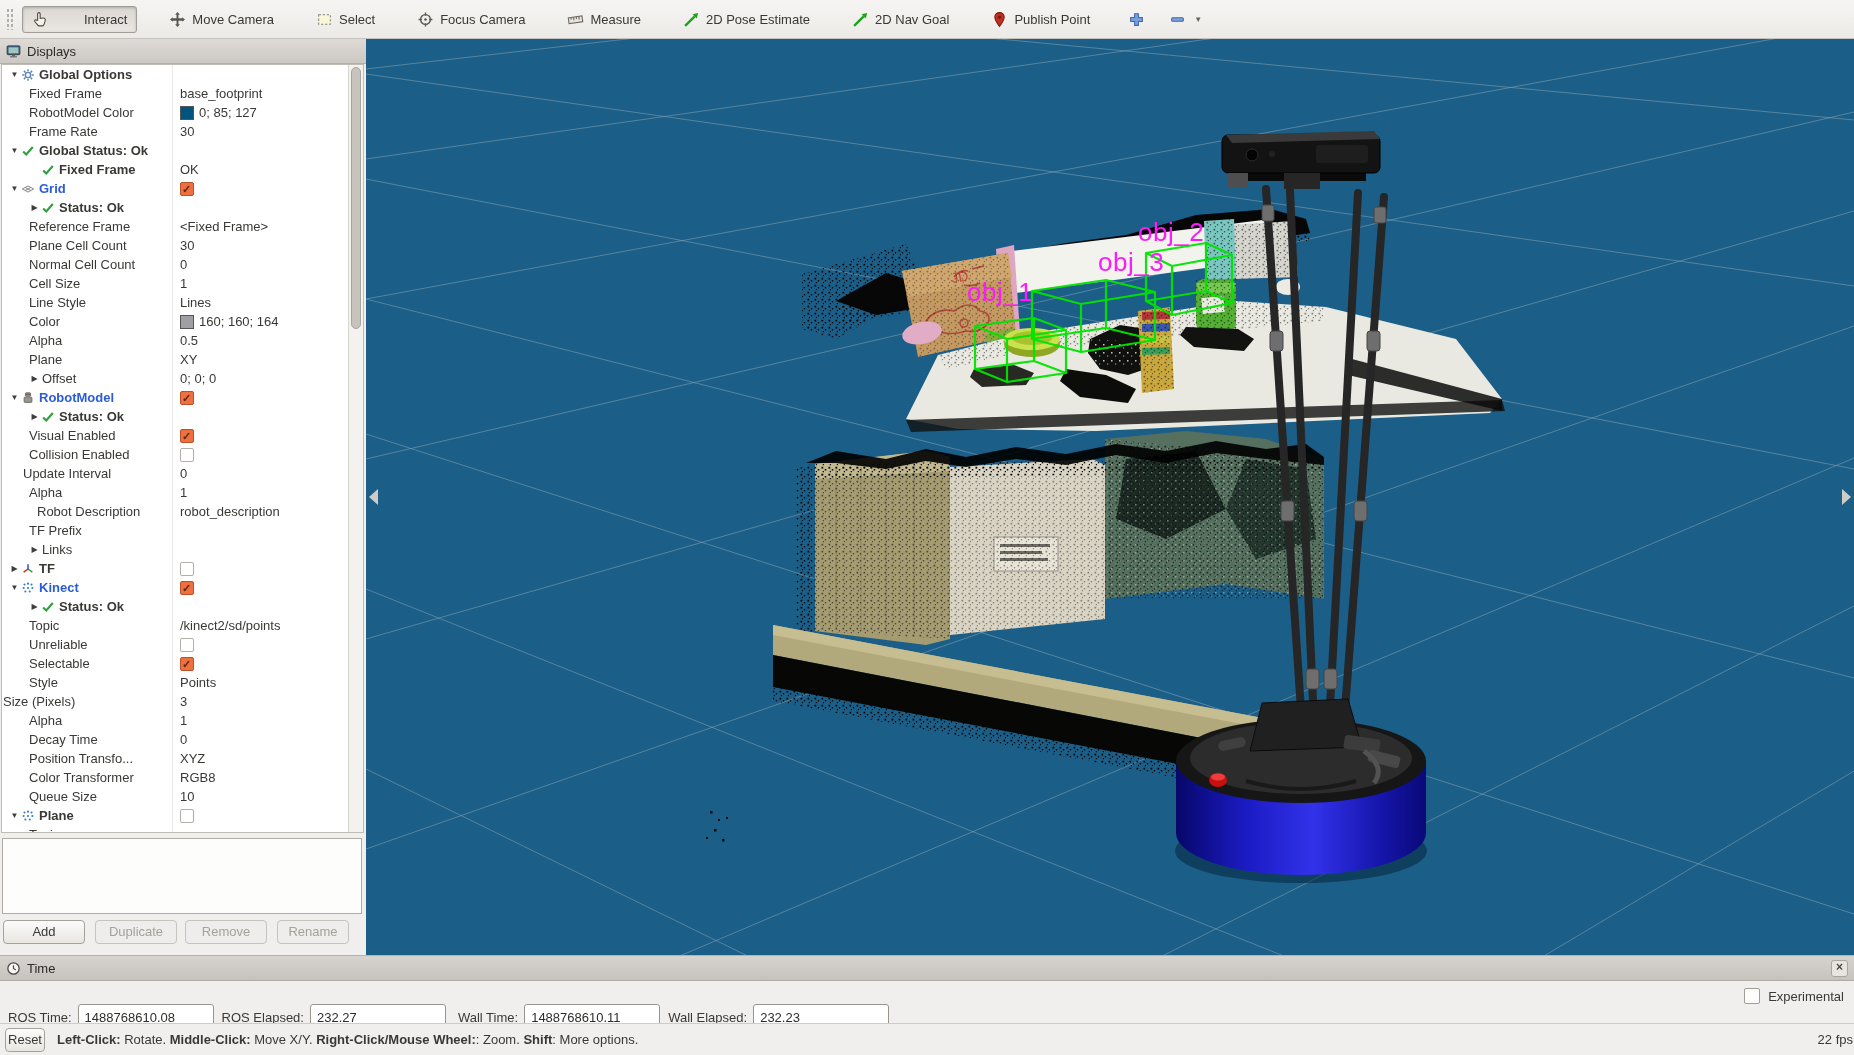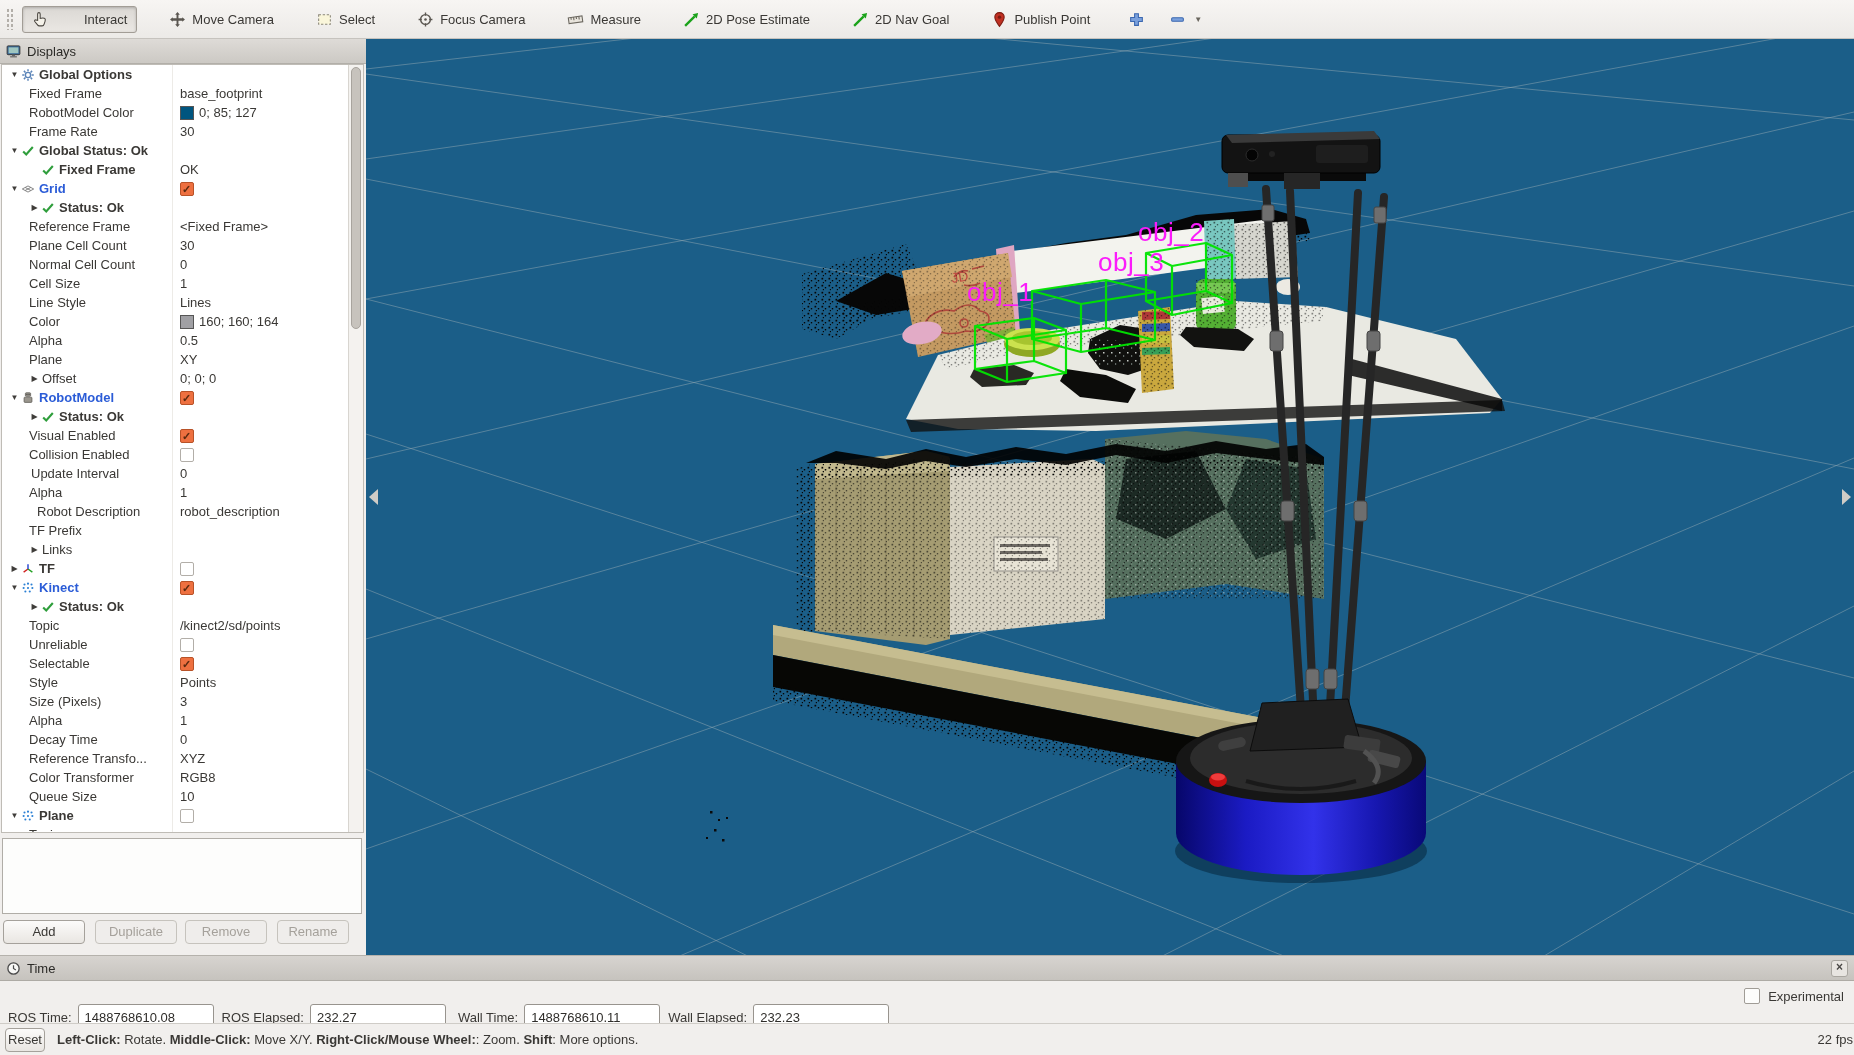--- a/index.html
+++ b/index.html
@@ -414,21 +414,21 @@
           </div>
           <div class="trow">
             <div class="tname" style="padding-left: 26px;">
               <span class="tlab">Collision Enabled</span>
             </div>
             <div class="tval">
               <span class="cb"></span>
             </div>
           </div>
           <div class="trow">
-            <div class="tname" style="padding-left: 28px; text-align: right;">
+            <div class="tname" style="padding-left: 20px; text-align: right;">
               <span class="tlab">Update Interval</span>
             </div>
             <div class="tval">
               <span>0</span>
             </div>
           </div>
           <div class="trow">
             <div class="tname" style="padding-left: 26px;">
               <span class="tlab">Alpha</span>
             </div>
@@ -536,21 +536,21 @@
           </div>
           <div class="trow">
             <div class="tname" style="padding-left: 26px;">
               <span class="tlab">Style</span>
             </div>
             <div class="tval">
               <span>Points</span>
             </div>
           </div>
           <div class="trow">
-            <div class="tname" style="padding-left: 26px;">
+            <div class="tname" style="">
               <span class="tlab">Size (Pixels)</span>
             </div>
             <div class="tval">
               <span>3</span>
             </div>
           </div>
           <div class="trow">
             <div class="tname" style="padding-left: 26px;">
               <span class="tlab">Alpha</span>
             </div>
@@ -561,21 +561,21 @@
           <div class="trow">
             <div class="tname" style="padding-left: 26px;">
               <span class="tlab">Decay Time</span>
             </div>
             <div class="tval">
               <span>0</span>
             </div>
           </div>
           <div class="trow">
             <div class="tname" style="padding-left: 26px;">
-              <span class="tlab">Reference Transfo...</span>
+              <span class="tlab">Position Transfo...</span>
             </div>
             <div class="tval">
               <span>XYZ</span>
             </div>
           </div>
           <div class="trow">
             <div class="tname" style="padding-left: 26px;">
               <span class="tlab">Color Transformer</span>
             </div>
             <div class="tval">

